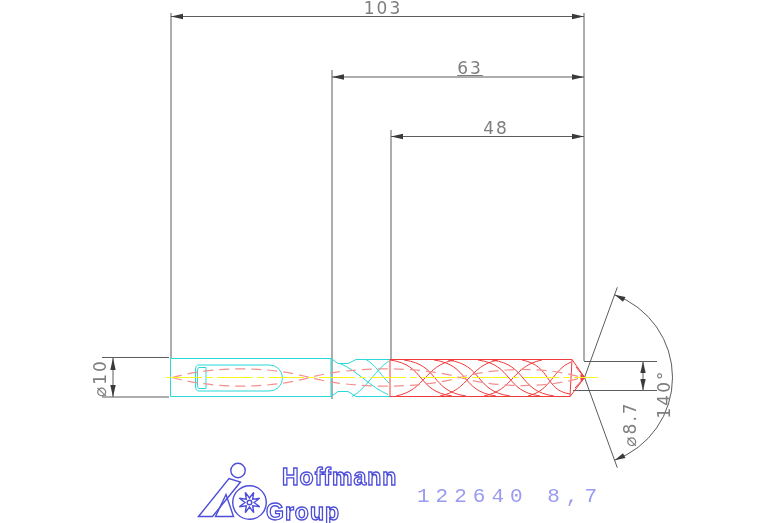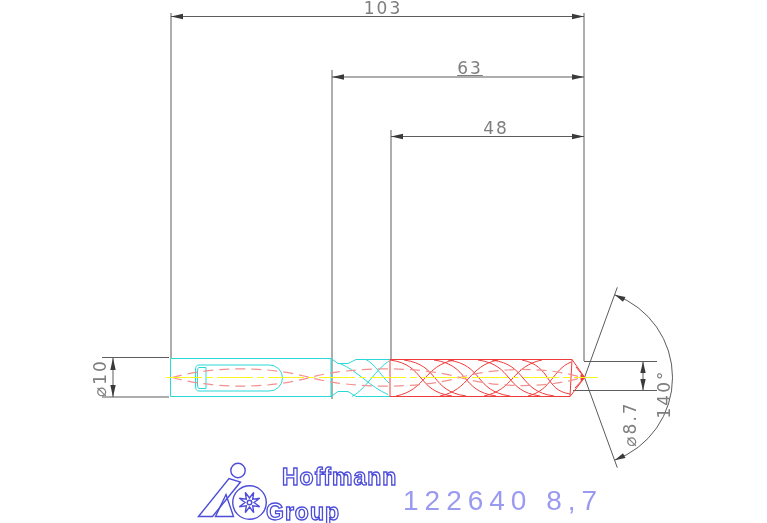--- a/index.html
+++ b/index.html
@@ -29,25 +29,26 @@
     font-weight:bold;
     font-size:23px;
     line-height:23px;
     color:#ffffff;
     -webkit-text-stroke:1.3px #4d4dd9;
     letter-spacing:1px;
     white-space:nowrap;
   }
   .part-number{
     position:absolute;
-    font-family:Liberation Sans, sans-serif;
-    font-size:28px;
+    font-family:Liberation Mono, monospace;
+    font-size:21px;
     color:#9a9af0;
     letter-spacing:6px;
     white-space:nowrap;
+    margin-left:14px;
   }
 </style>
 </head>
 <body>
 
 <div id="canvas">
 
   <svg id="linework" width="767" height="523" viewBox="0 0 767 523">
 
     <g stroke="#5c5c5c" stroke-width="1" fill="none">

